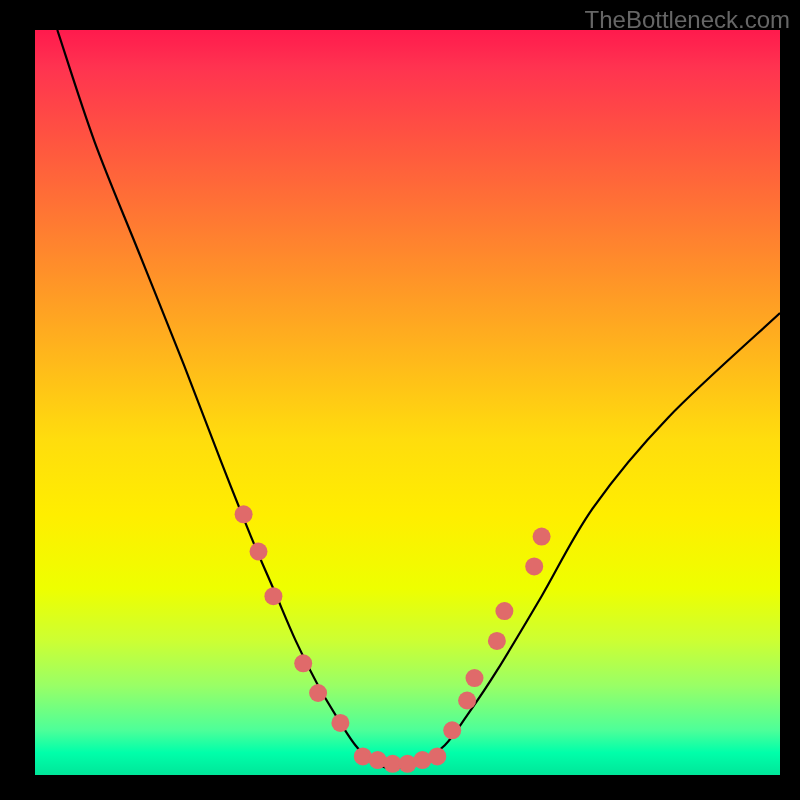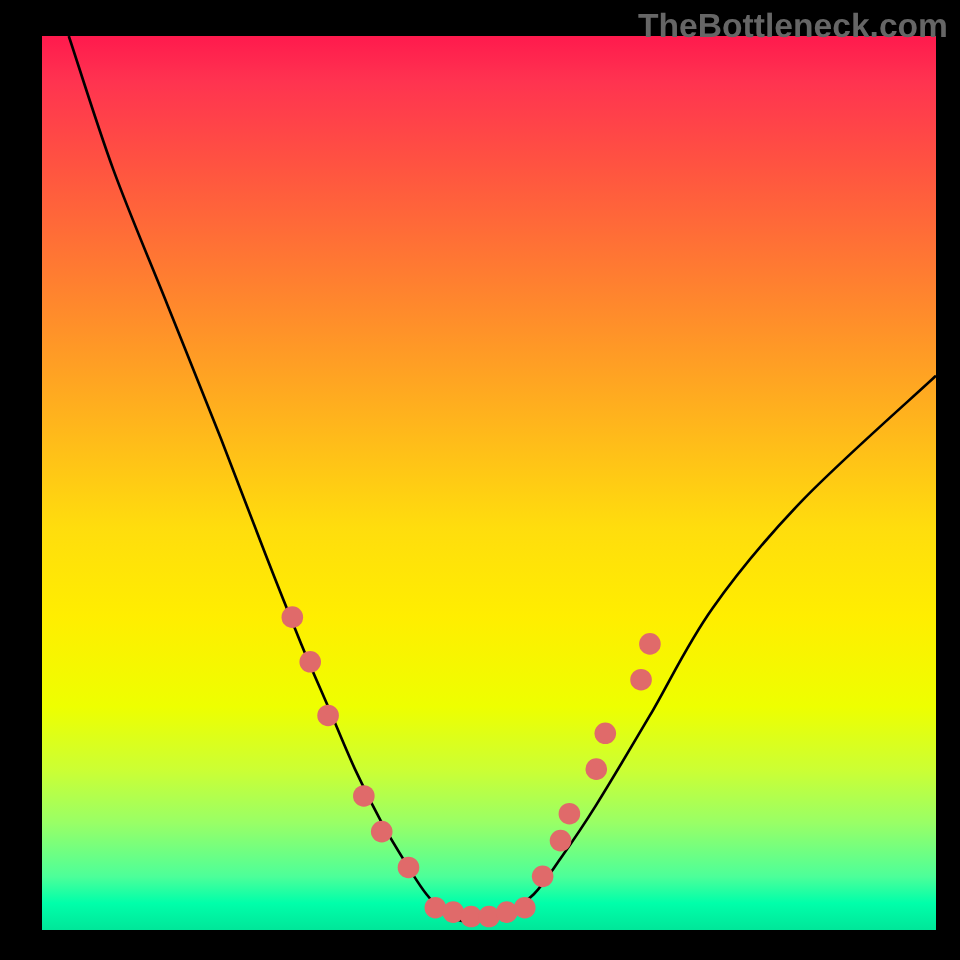--- a/index.html
+++ b/index.html
@@ -9,22 +9,22 @@
     height: 800px;
     background: #000;
     position: relative;
     font-family: Arial, sans-serif;
   }
   .watermark {
     position: absolute;
     top: 6px;
     right: 10px;
     color: #666;
-    font-size: 28px;
-    font-weight: 700;
+    font-size: 24px;
+    font-weight: 400;
     z-index: 10;
   }
   .plot-area {
     position: absolute;
     left: 35px;
     top: 30px;
     width: 745px;
     height: 745px;
     background: linear-gradient(to bottom,
       #ff1a4d 0%,

